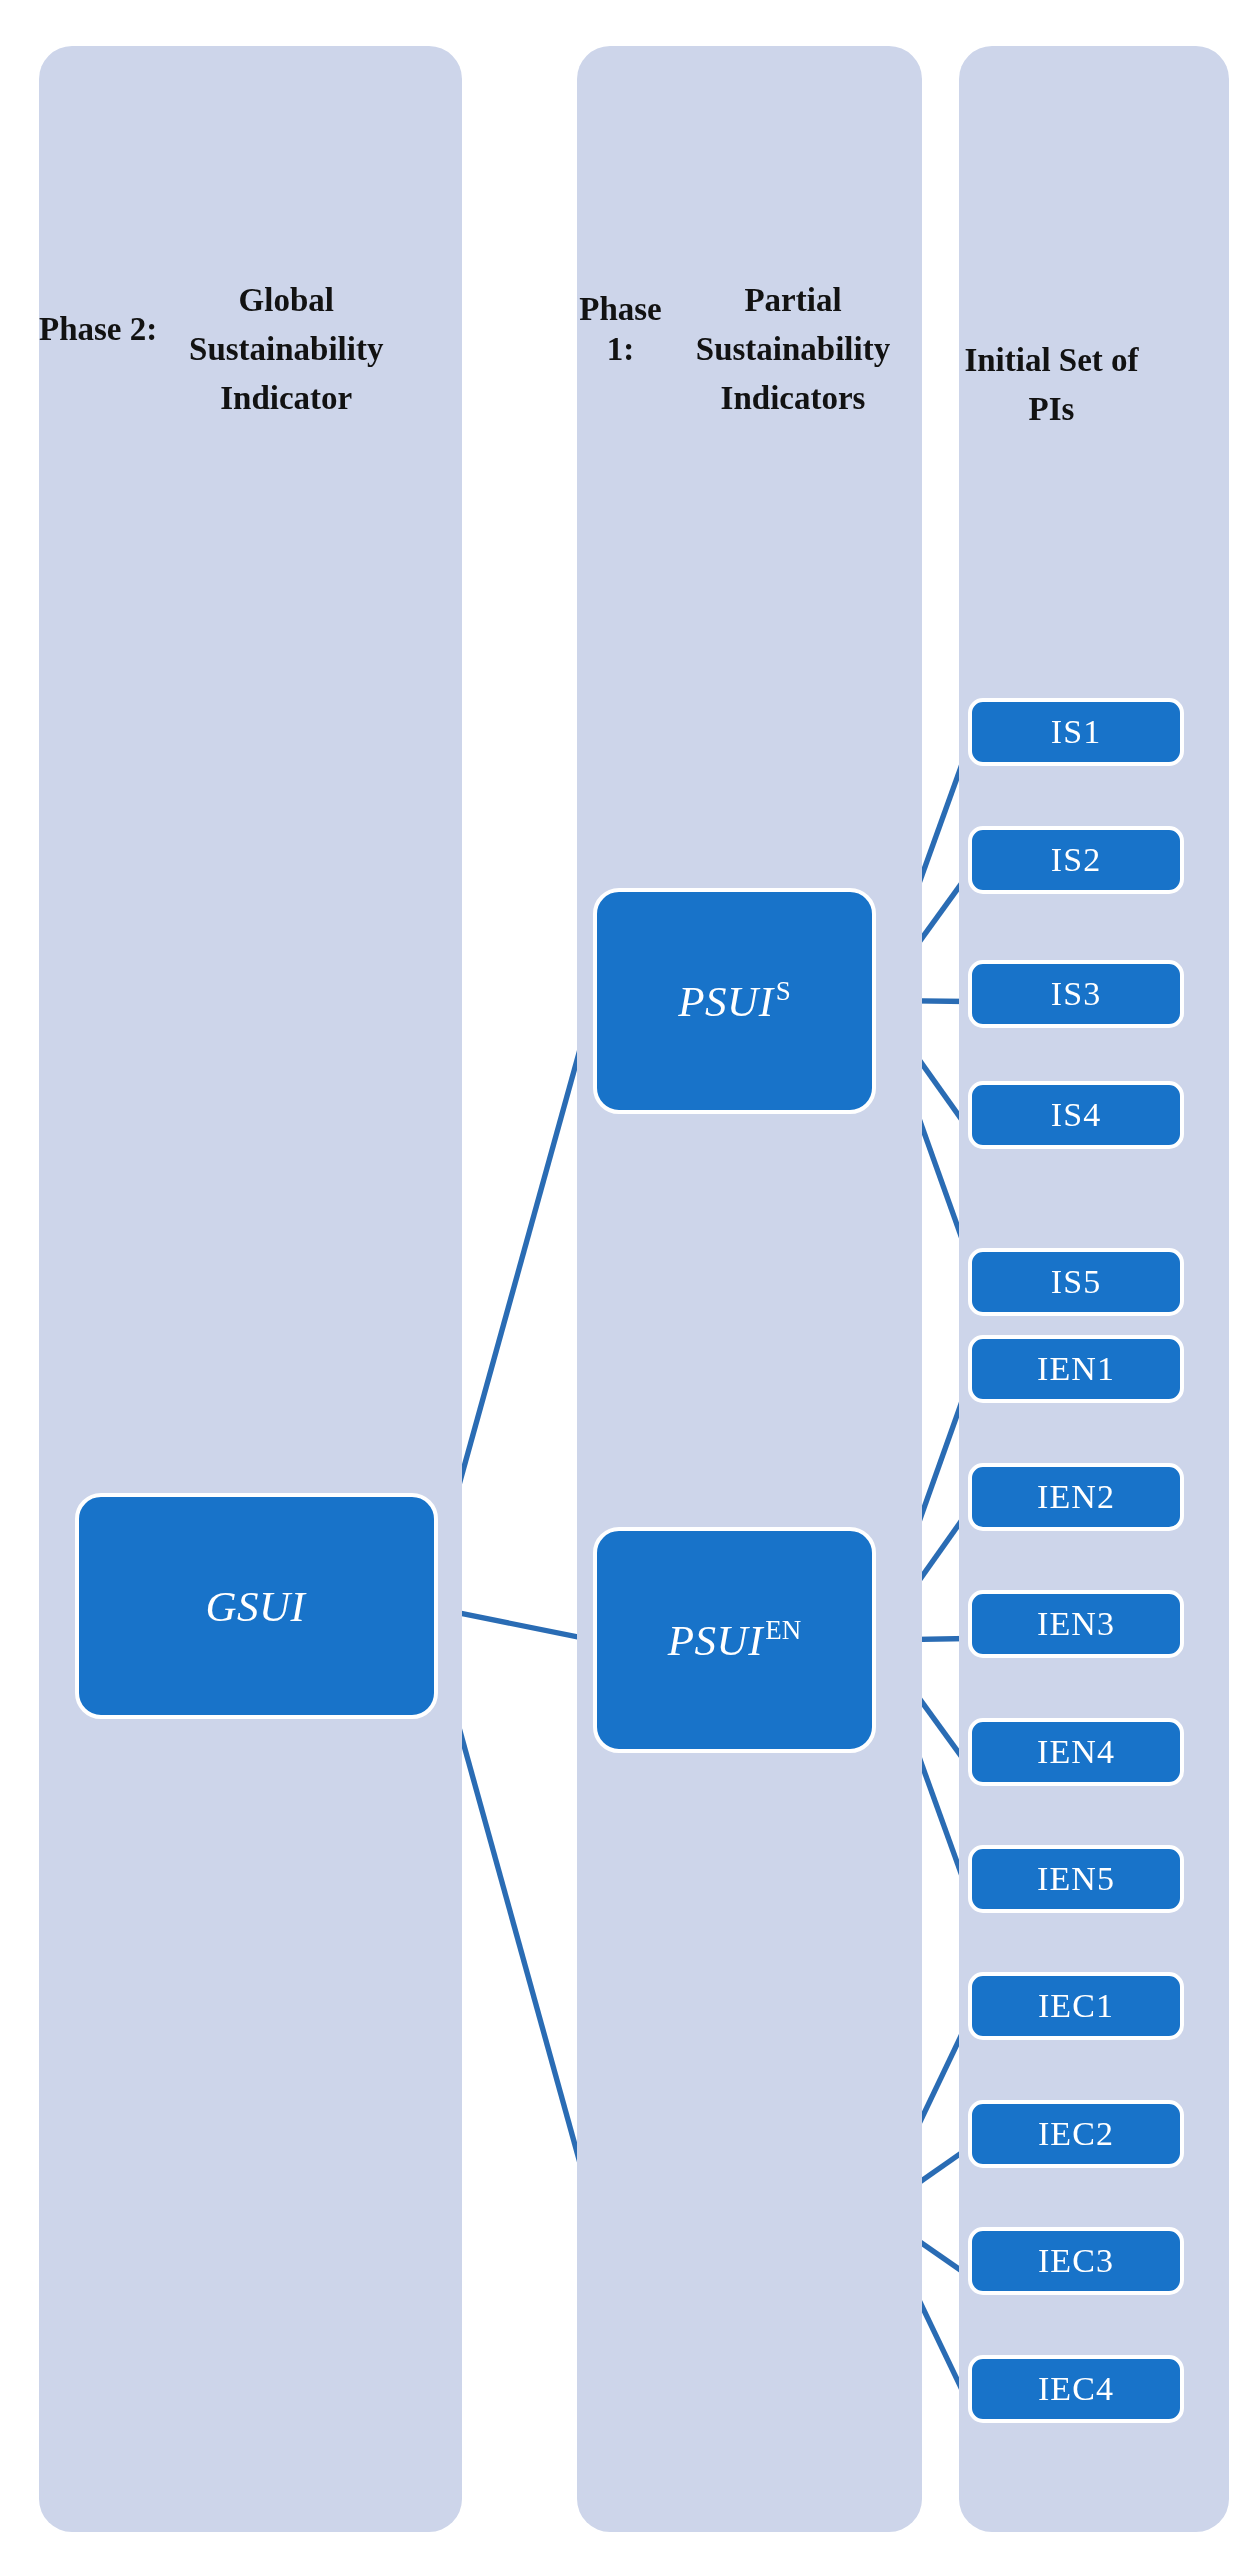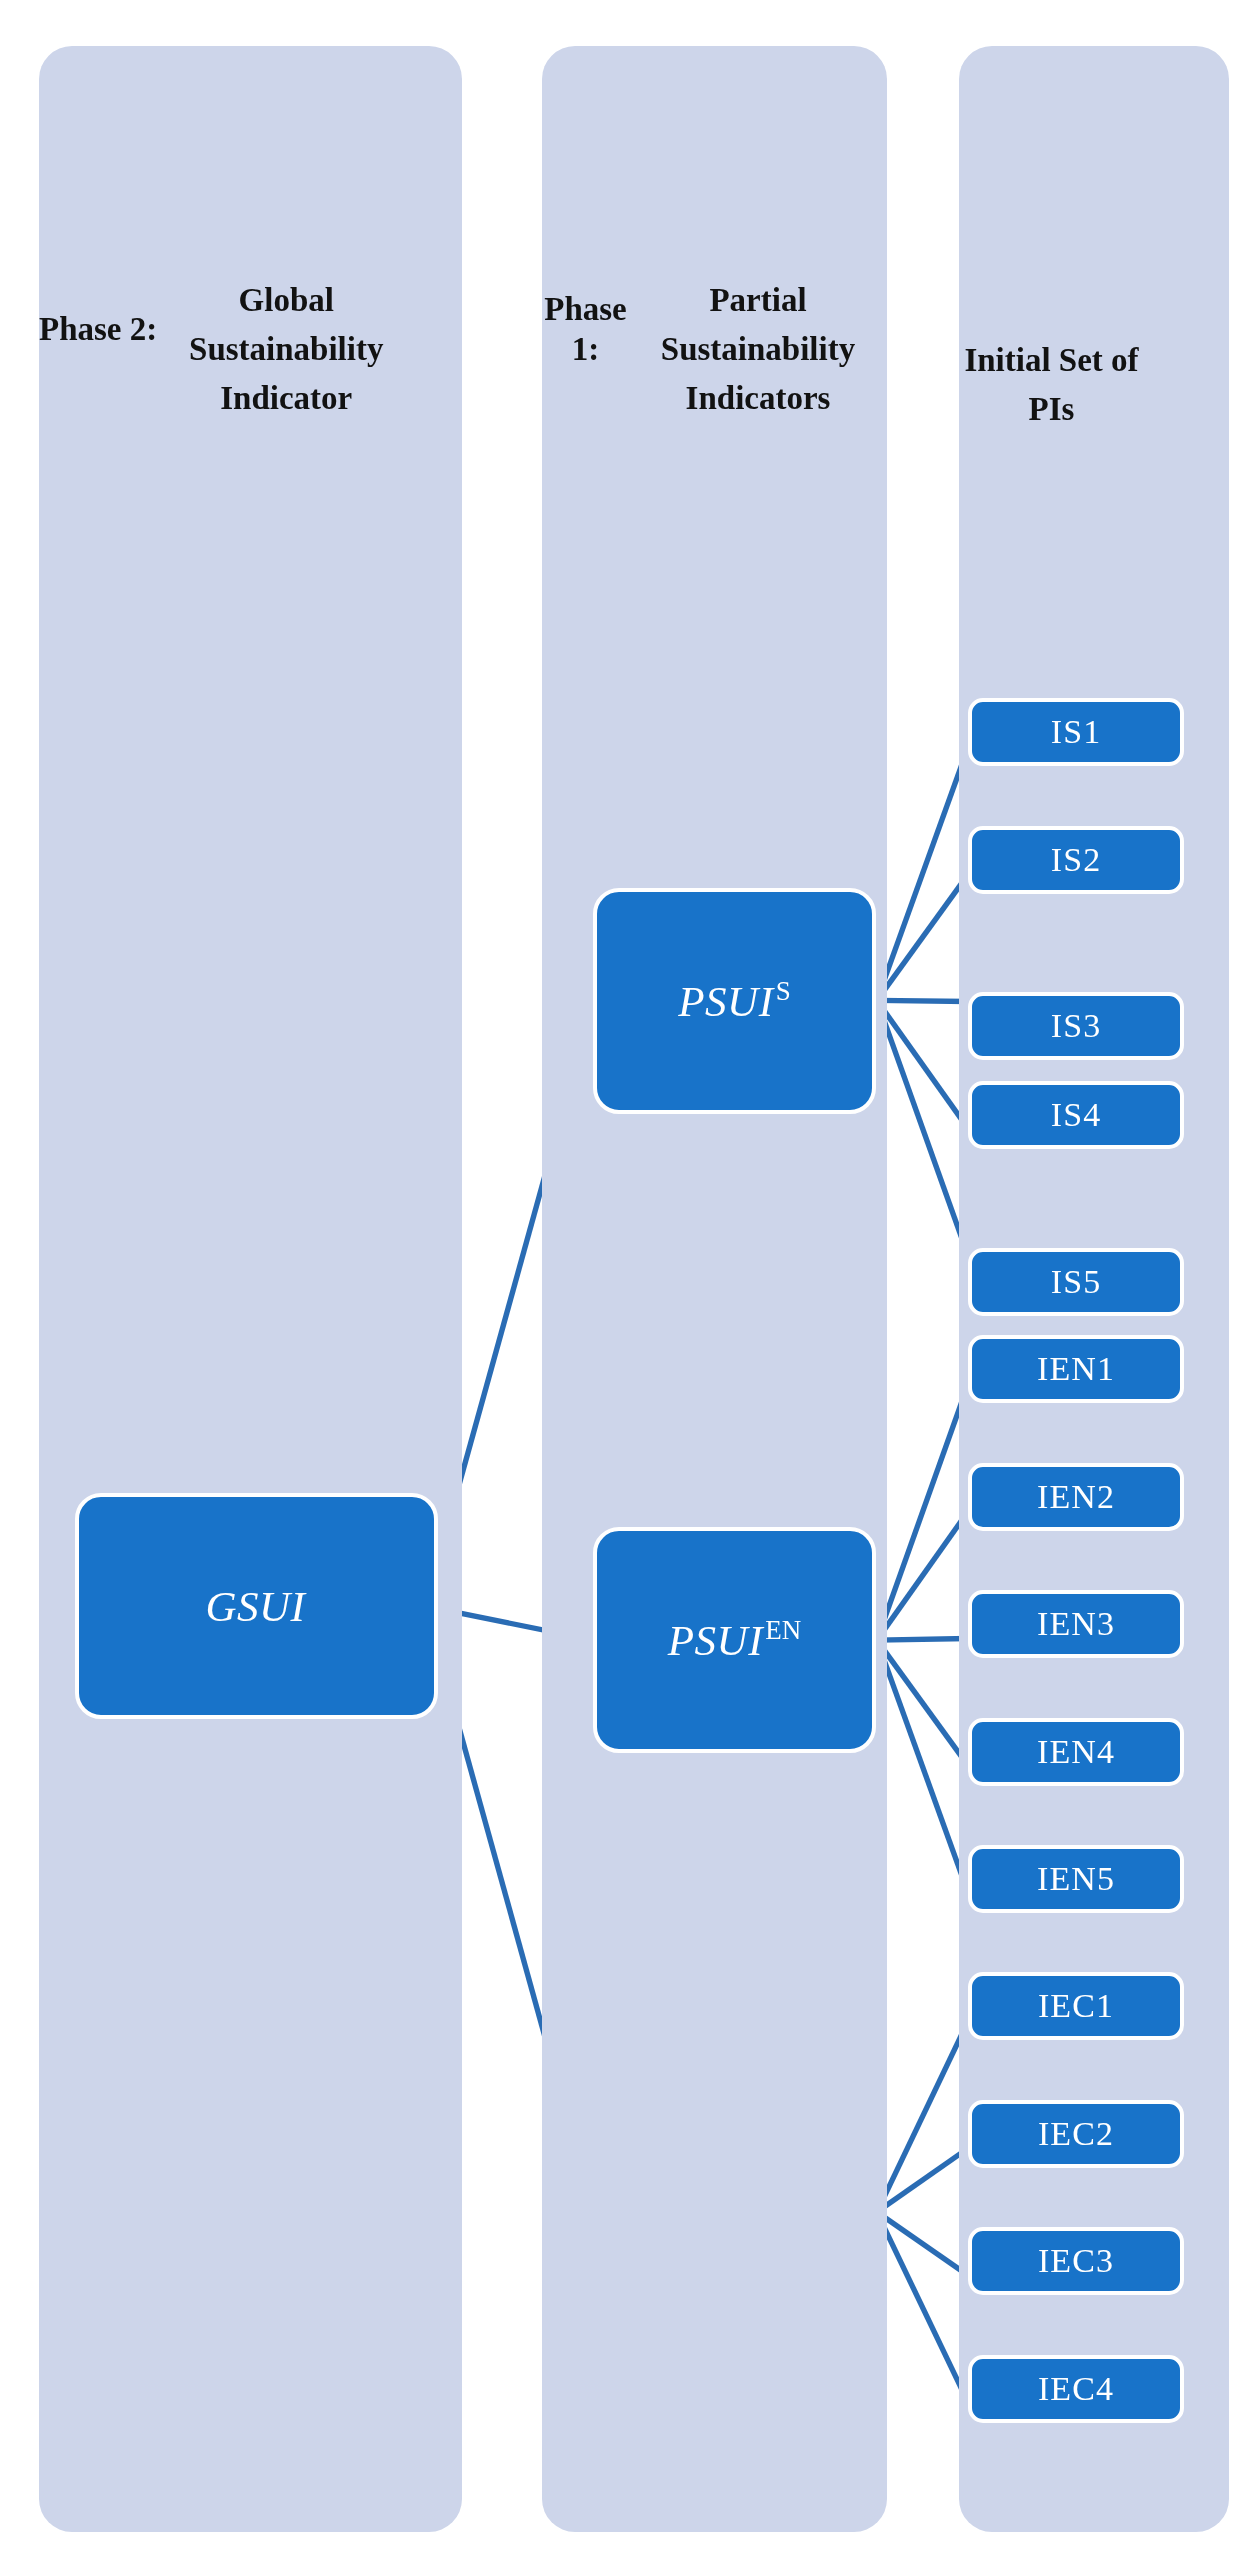--- a/index.html
+++ b/index.html
@@ -11,21 +11,21 @@
     overflow:hidden;
   }
   #edges{position:absolute;left:0;top:0;width:1256px;height:2576px;}
 
   .panel{
     position:absolute;
     background:var(--panel-bg,#cdd5ea);
     border-radius:33px;
   }
   .panel.p1{left:39px;top:46px;width:423px;height:2486px;}
-  .panel.p2{left:542px;top:46px;width:345px;height:2486px;}
+  .panel.p2{left:577px;top:46px;width:345px;height:2486px;}
   .panel.p3{left:959px;top:46px;width:270px;height:2486px;}
 
   .panel-header{
     display:flex;flex-direction:row;align-items:center;
     text-align:center;
     font-weight:bold;
     color:var(--header-text,#121212);
   }
   .p1 .panel-header,.p2 .panel-header{padding-top:230px;}
   .p3 .panel-header{padding-top:290px;}
@@ -118,21 +118,21 @@
   </div>
 
 
   <div id="leaf-container">
       <div class="node leaf" style="top: 698px;">
         <span>IS1</span>
       </div>
       <div class="node leaf" style="top: 826px;">
         <span>IS2</span>
       </div>
-      <div class="node leaf" style="top: 992px; justify-content: center;">
+      <div class="node leaf" style="top: 960px; justify-content: center;">
         <span>IS3</span>
       </div>
       <div class="node leaf" style="top: 1081px;">
         <span>IS4</span>
       </div>
       <div class="node leaf" style="top: 1208px; margin-top: 40px;">
         <span>IS5</span>
       </div>
       <div class="node leaf" style="top: 1335px;">
         <span>IEN1</span>

